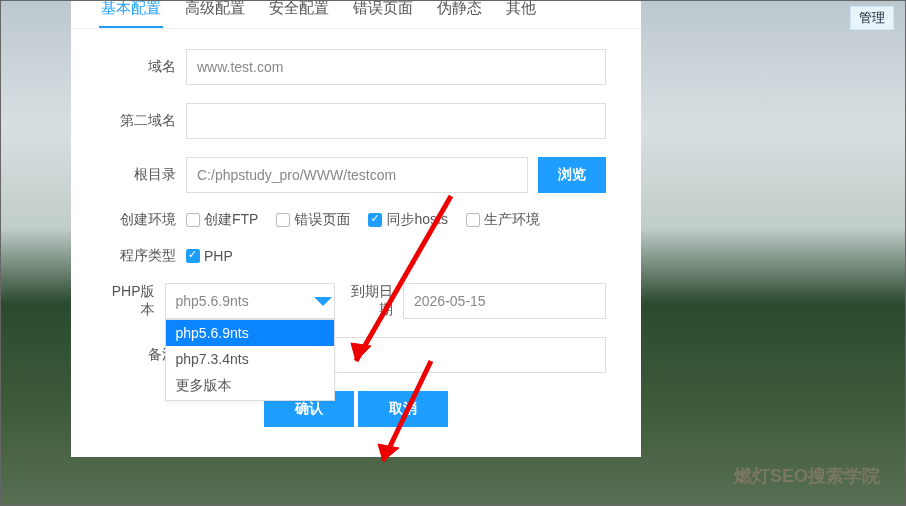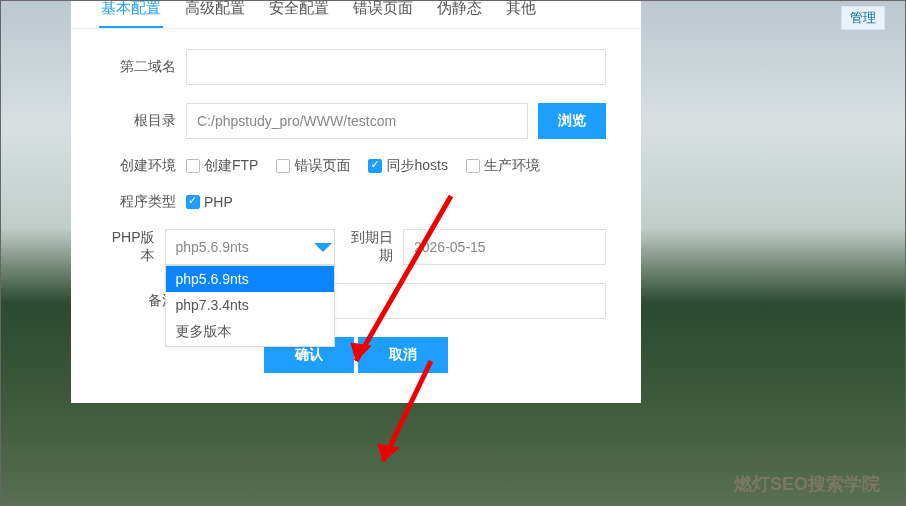--- a/index.html
+++ b/index.html
@@ -14,32 +14,32 @@
     background: #fff;
     border: 1px solid #666;
   }
   .backdrop {
     position: absolute;
     inset: 0;
     background: linear-gradient(to bottom, #bcc8cf 0%, #d8dfe1 25%, #c1cdc9 45%, #2b4a2f 60%, #3d5a3a 80%, #586f52 100%);
   }
   .bg-tag {
     position: absolute;
-    right: 20px;
+    right: 11px;
     top: 5px;
-    color: #0369a1;
+    color: #0f172a;
     font-size: 13px;
     background: #e9f3fa;
     border: 1px solid #cfe6f5;
     padding: 2px 8px;
   }
   .watermark {
     position: absolute;
     right: 25px;
-    bottom: 9px;
+    bottom: 17px;
     color: rgba(150, 130, 110, 0.6);
     font-size: 18px;
     font-weight: bold;
   }
   .modal {
     position: absolute;
     left: 70px;
     top: -20px;
     width: 570px;
     background: #fff;
@@ -181,20 +181,24 @@
     <div class="tab active">基本配置</div>
     <div class="tab">高级配置</div>
     <div class="tab">安全配置</div>
     <div class="tab">错误页面</div>
     <div class="tab">伪静态</div>
     <div class="tab">其他</div>
   </div>
 
   <div class="form">
 
+    <div class="row">
+      <div class="label">域名</div>
+      <input class="input" value="www.test.com" style="">
+    </div>
 
     <div class="row">
       <div class="label">第二域名</div>
       <input class="input" value="" style="">
     </div>
 
 
     <div class="row">
       <div class="label">根目录</div>
       <input class="input" value="C:/phpstudy_pro/WWW/testcom" style="">

